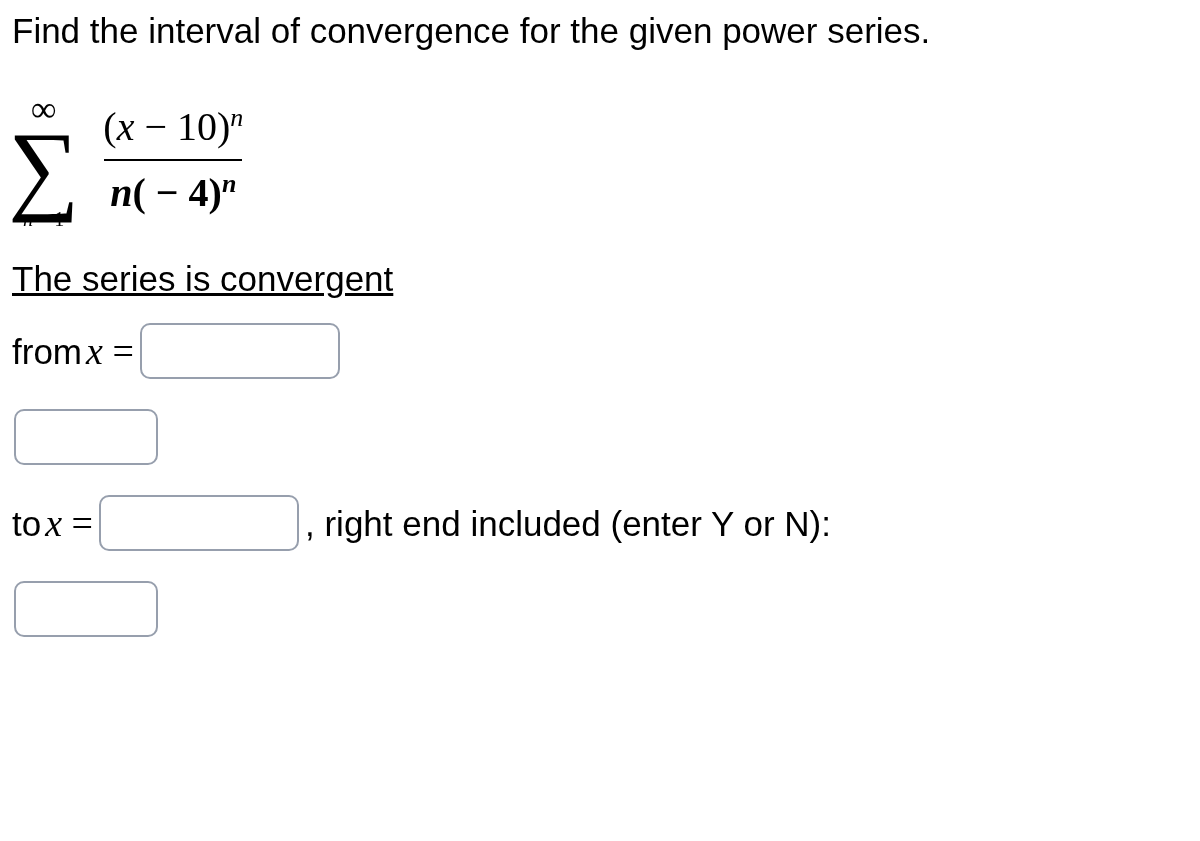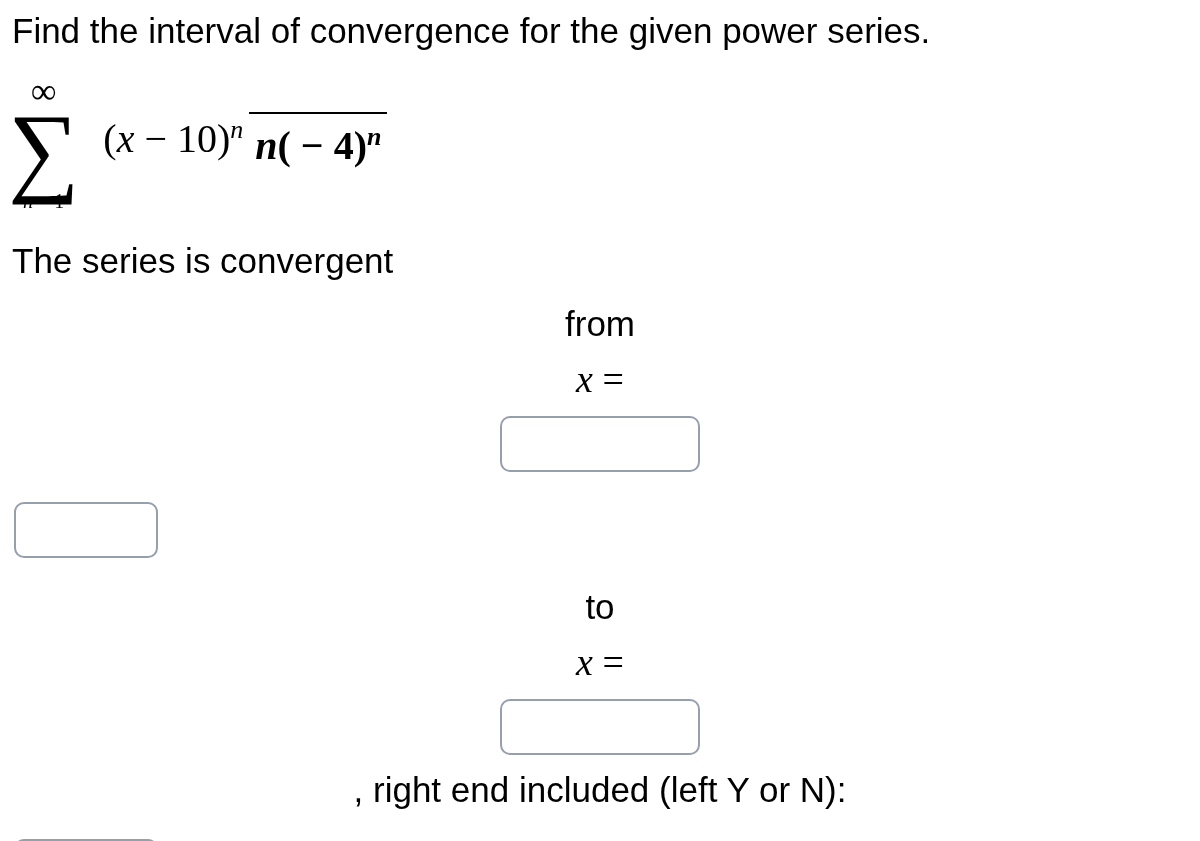--- a/index.html
+++ b/index.html
@@ -7,21 +7,21 @@
       height: 841px;
       margin: 0;
       padding: 8px 12px;
       font-family: Arial, Helvetica, sans-serif;
       font-size: 35px;
       color: #000;
       box-sizing: border-box;
       line-height: 1.3;
     }
     .question {
-      margin-bottom: 10px;
+      margin-bottom: 28px;
     }
     .math-formula {
       font-family: 'Times New Roman', Times, serif;
       font-size: 40px;
       margin: 8px 0 28px 0;
     }
     .sigma-block {
       display: inline-flex;
       align-items: center;
       gap: 18px;
@@ -41,21 +41,21 @@
       line-height: 0.85;
       font-family: 'Times New Roman', Times, serif;
     }
     .bigop .sub {
       font-size: 20px;
       white-space: nowrap;
       text-align: right;
     }
     .fraction {
       display: flex;
-      flex-direction: row;
+      flex-direction: column;
       align-items: center;
       text-align: center;
     }
     .fraction .num {
       padding: 0 6px 6px 6px;
     }
     .fraction .den {
       border-top: 2px solid #000;
       padding: 6px 6px 0 6px;
       font-weight: bold;
@@ -64,28 +64,28 @@
       font-size: 0.65em;
       font-style: italic;
       vertical-align: super;
       line-height: 0;
     }
     .mi {
       font-style: italic;
     }
     .statement {
       margin-bottom: 18px;
+      text-decoration: underline;
     }
     .answer-row {
       display: flex;
       flex-wrap: wrap;
       align-items: center;
       gap: 8px 4px;
       margin-bottom: 22px;
-      flex-direction: column;
     }
     .input-box {
       display: inline-block;
       width: 200px;
       height: 56px;
       border: 2px solid #979fad;
       border-radius: 10px;
       background: #fff;
       font-size: 30px;
       padding: 0 8px;
@@ -140,18 +140,18 @@
 </div>
 
 <div class="block-input">
   <input type="text" class="input-box input-small" style="">
 </div>
 
 <div class="answer-row">
   <span>to </span>
   <span class="xeq"><span>x</span><span class="eq"> = </span></span>
   <input type="text" class="input-box" style="">
-  <span> , right end included (left Y or N):</span>
+  <span> , right end included (enter Y or N):</span>
 </div>
 
 <div class="block-input">
   <input type="text" class="input-box input-small" style="">
 </div>
 
 </body></html>

